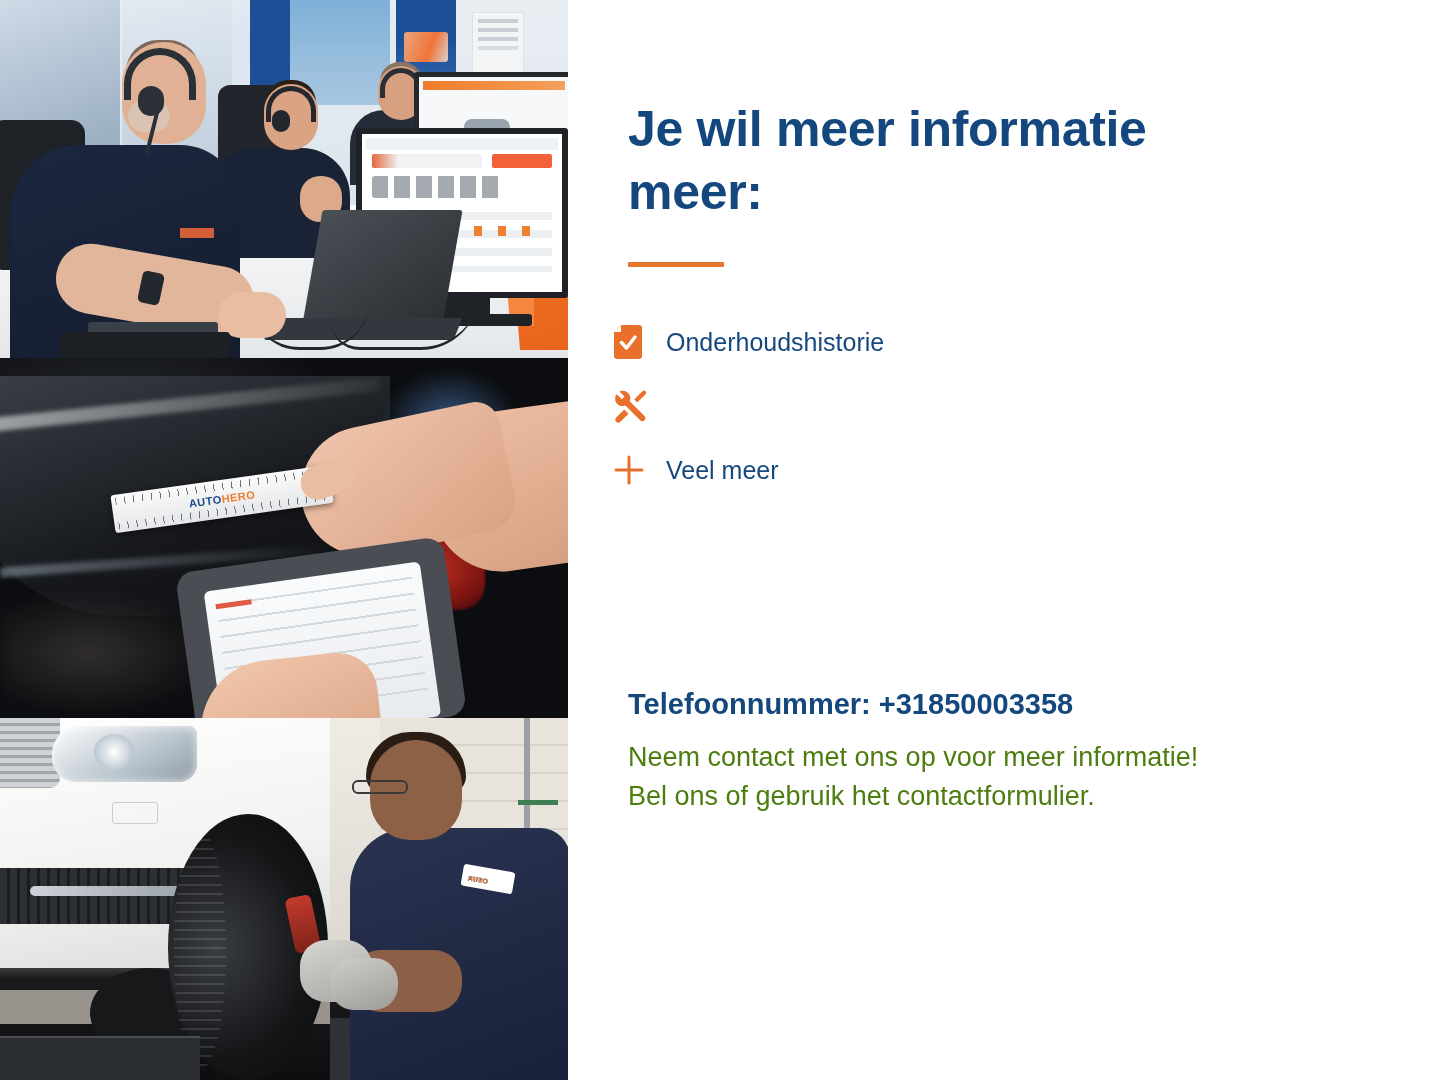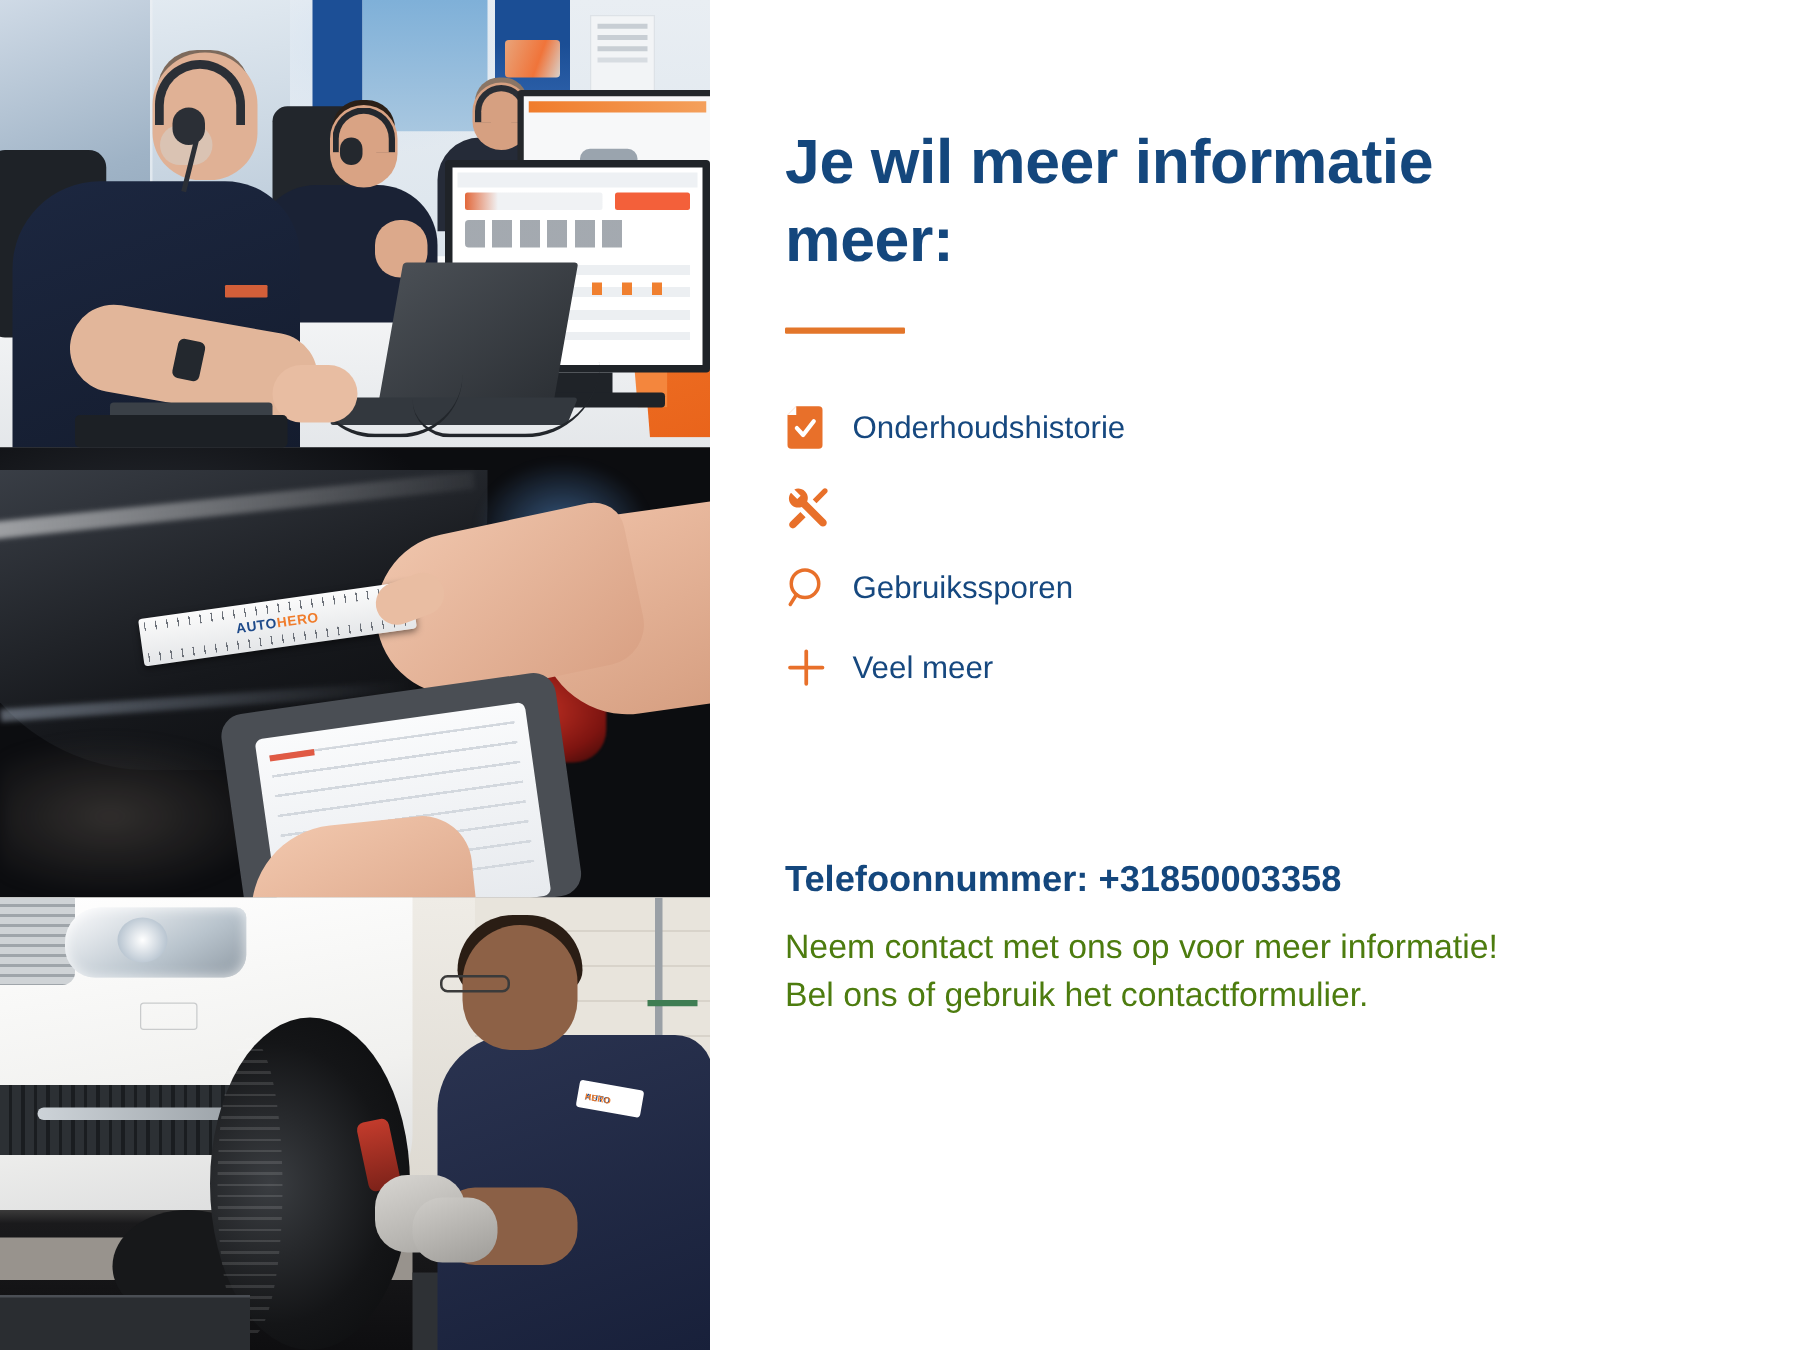--- a/index.html
+++ b/index.html
@@ -135,21 +135,21 @@
 
   
   .content { position:relative; flex:1 1 auto; height:1080px; background:#fff; padding:0; }
 
   .headline { position:absolute; left:628px; top:98px; width:520px;
     font-size:50px; font-weight:700; line-height:1.25; color:#14477d; letter-spacing:-.3px; }
   .content .headline { left:60px; }
 
   .divider { position:absolute; left:60px; top:262px; width:96px; height:5px; background:#e3762a; border-radius:1px; }
 
-  .feature-list { position:absolute; left:60px; top:310px; width:760px; }
+  .feature-list { position:absolute; left:44px; top:310px; width:760px; }
   .feature { display:flex; align-items:center; height:64px; }
   .feature .ficon { width:54px; flex:0 0 54px; display:flex; align-items:center; justify-content:flex-start; }
   .feature .flabel { font-size:25px; color:#16487f; line-height:1.2; }
 
   .contact { position:absolute; left:60px; top:688px; width:760px; }
   .phone { font-size:29px; font-weight:700; color:#14477d; margin-bottom:17px; }
   .ctext { font-size:27px; color:#4d7c0f; line-height:1.44; }
 </style>
 </head>
 <body>
@@ -295,29 +295,20 @@
             <g stroke="#e8702a" fill="#e8702a">
               <path d="M6.5 4.2 C3 7.7 3 12.2 6 15.2 L27 31.8 L31.5 27.3 L14.9 6.3 C11.9 3.3 10 0.7 6.5 4.2 Z" opacity="0"></path>
               <path d="M7.5 3.5 L12.5 8.5 L9.8 11.2 L4.8 6.2 C2.4 9 2.6 13.2 5.3 15.9 C7.5 18.1 10.7 18.6 13.4 17.5 L28.2 32.3 C29.4 33.5 31.3 33.5 32.5 32.3 C33.7 31.1 33.7 29.2 32.5 28 L17.7 13.2 C18.8 10.5 18.3 7.3 16.1 5.1 C13.6 2.6 9.9 2.3 7.5 3.5 Z" fill="#e8702a" stroke="none"></path>
               <path d="M30.5 3.2 L22.2 11.5 L25.2 14.5 L33.5 6.2 C34.3 5.4 34.3 4 33.5 3.2 C32.7 2.4 31.3 2.4 30.5 3.2 Z" fill="#e8702a" stroke="none"></path>
               <path d="M12.3 21.5 L4.2 29.6 C3 30.8 3 32.6 4.2 33.8 C5.4 35 7.2 35 8.4 33.8 L16.5 25.7 Z" fill="#e8702a" stroke="none"></path>
             </g>
           </svg>
         </span>
       </div>
 
-      <div class="feature">
-        <span class="ficon">
-          <svg width="34" height="34" viewBox="0 0 34 34" aria-hidden="true">
-            <circle cx="16" cy="14" r="11" fill="none" stroke="#e8702a" stroke-width="2.8"></circle>
-            <path d="M9.2 22.6 L4.2 30.6" stroke="#e8702a" stroke-width="2.8" stroke-linecap="round"></path>
-          </svg>
-        </span>
-        <span class="flabel">Gebruikssporen</span>
-      </div>
 
 
       <div class="feature">
         <span class="ficon">
           <svg width="34" height="34" viewBox="0 0 34 34" aria-hidden="true">
             <path d="M17 4 V30 M4 17 H30" stroke="#e8702a" stroke-width="3" stroke-linecap="round"></path>
           </svg>
         </span>
         <span class="flabel">Veel meer</span>
       </div>

